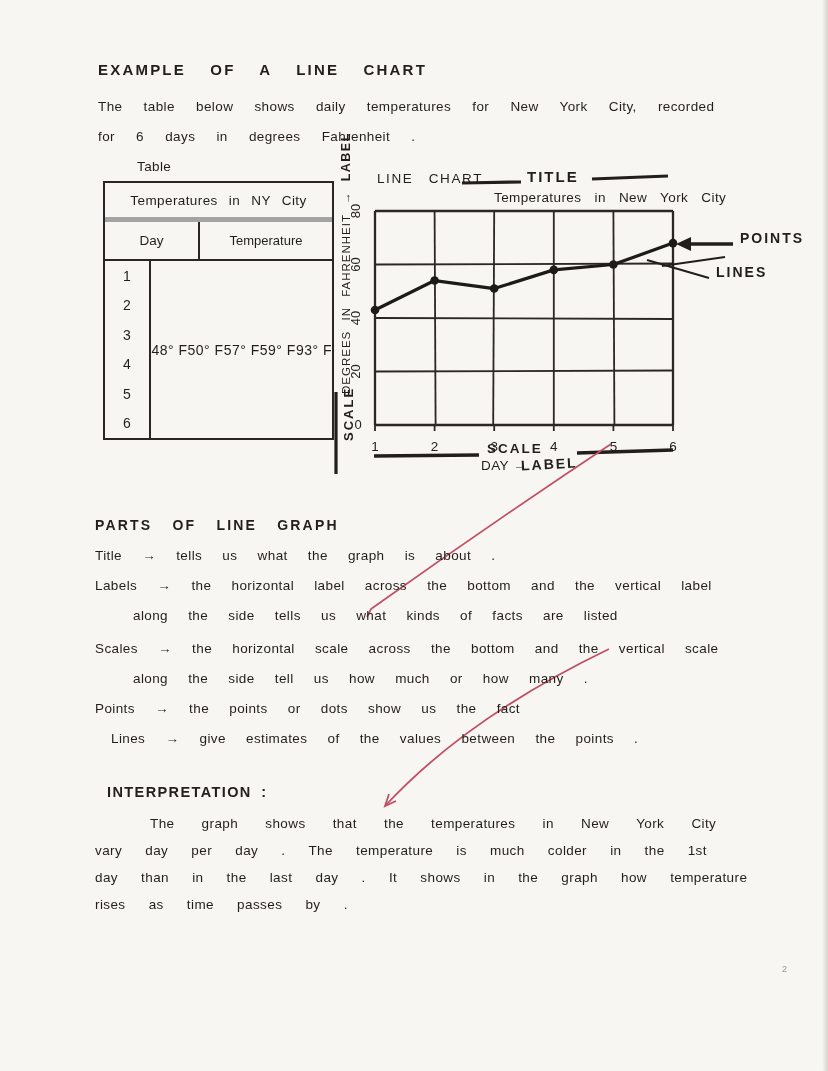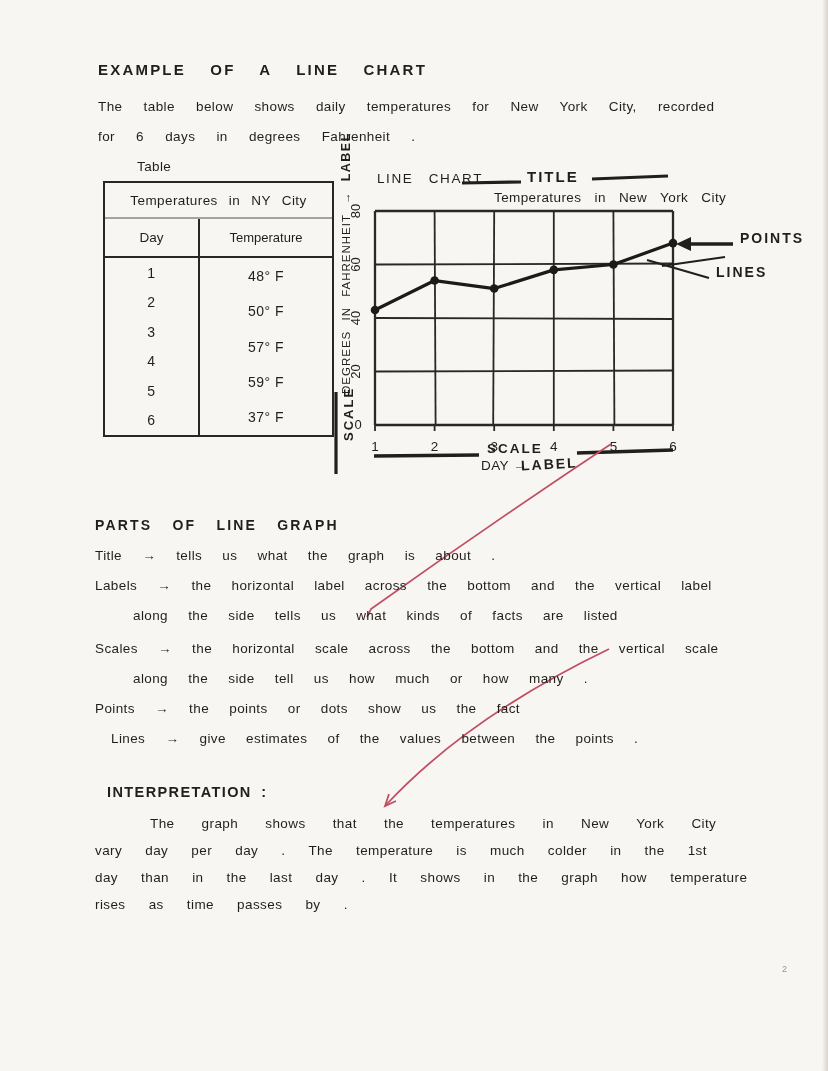--- a/index.html
+++ b/index.html
@@ -19,27 +19,27 @@
   .heading{font-size:15px;font-weight:bold;letter-spacing:2.2px;word-spacing:18px;}
   .intro{word-spacing:17px;}
   .parts-line{word-spacing:16px;}
   .interp-line{word-spacing:19px;}
   .callout{font-weight:bold;letter-spacing:2px;font-size:14px;}
   .rot{transform:rotate(-90deg);transform-origin:0 0;}
   .vlabel{font-size:11.5px;letter-spacing:1px;word-spacing:6px;}
   .vlabel b{font-size:12.5px;letter-spacing:1.5px;}
   
   .dtable{border:2px solid #2a2723;}
-  .dt-title{height:34px;border-bottom:2px solid #a3a3a3;display:flex;align-items:center;justify-content:center;font-size:13.5px;word-spacing:7px;letter-spacing:.4px;}
+  .dt-title{height:34px;border-bottom:5px solid #a3a3a3;display:flex;align-items:center;justify-content:center;font-size:13.5px;word-spacing:7px;letter-spacing:.4px;}
   .dt-head{height:37px;border-bottom:2px solid #2a2723;display:flex;}
   .dt-head .c1{width:93px;border-right:2px solid #2a2723;display:flex;align-items:center;justify-content:center;font-size:13.5px;}
   .dt-head .c2{flex:1;display:flex;align-items:center;justify-content:center;font-size:13px;}
   .dt-body{display:flex;height:177px;}
   .dt-body .col1{width:93px;border-right:2px solid #2a2723;display:flex;flex-direction:column;}
-  .dt-body .col2{flex:1;display:flex;flex-direction:column;}
+  .dt-body .col2{flex:1;display:flex;flex-direction:row;}
   .cell{flex:1;display:flex;align-items:center;justify-content:center;font-size:14px;letter-spacing:.5px;}
   .faint{color:#9a948c;font-size:9px;}
   svg{position:absolute;overflow:visible;}
   .edge-shadow{position:absolute;right:0;top:0;width:6px;height:1071px;background:linear-gradient(to left,#d8d4cd,rgba(216,212,205,0));}
 </style>
 </head>
 <body>
 
 <div class="abs heading" style="left:98px;top:61px;">EXAMPLE OF A LINE CHART</div>
 <div class="abs hw intro" style="left:98px;top:99px;">The table below shows daily temperatures for New York City, recorded</div>
@@ -59,21 +59,21 @@
       <div class="cell">3</div>
       <div class="cell">4</div>
       <div class="cell">5</div>
       <div class="cell">6</div>
     </div>
     <div class="col2">
       <div class="cell">48° F</div>
       <div class="cell">50° F</div>
       <div class="cell">57° F</div>
       <div class="cell">59° F</div>
-      <div class="cell">37° F</div>
+      <div class="cell">93° F</div>
     </div>
   </div>
 </div>
 
 <div class="abs hw" style="left:377px;top:171px;letter-spacing:1.6px;word-spacing:10px;">LINE CHART</div>
 <div class="abs callout" style="left:527px;top:168px;font-size:15px;">TITLE</div>
 <div class="abs hw" style="left:448px;top:190px;word-spacing:9px;margin-left:46px;">Temperatures in New York City</div>
 
 <div class="abs rot vlabel" style="left:339px;top:394px;">
   <span>DEGREES IN FAHRENHEIT</span>

